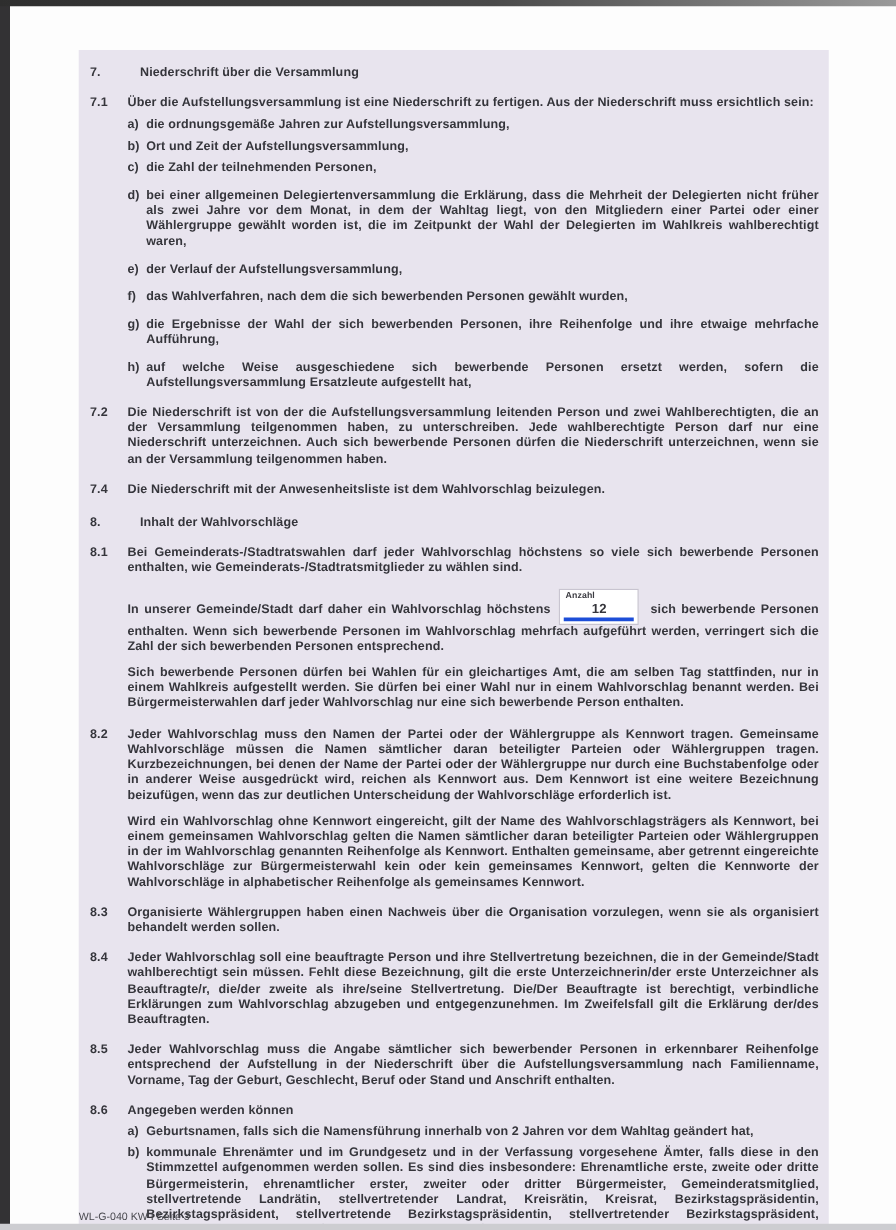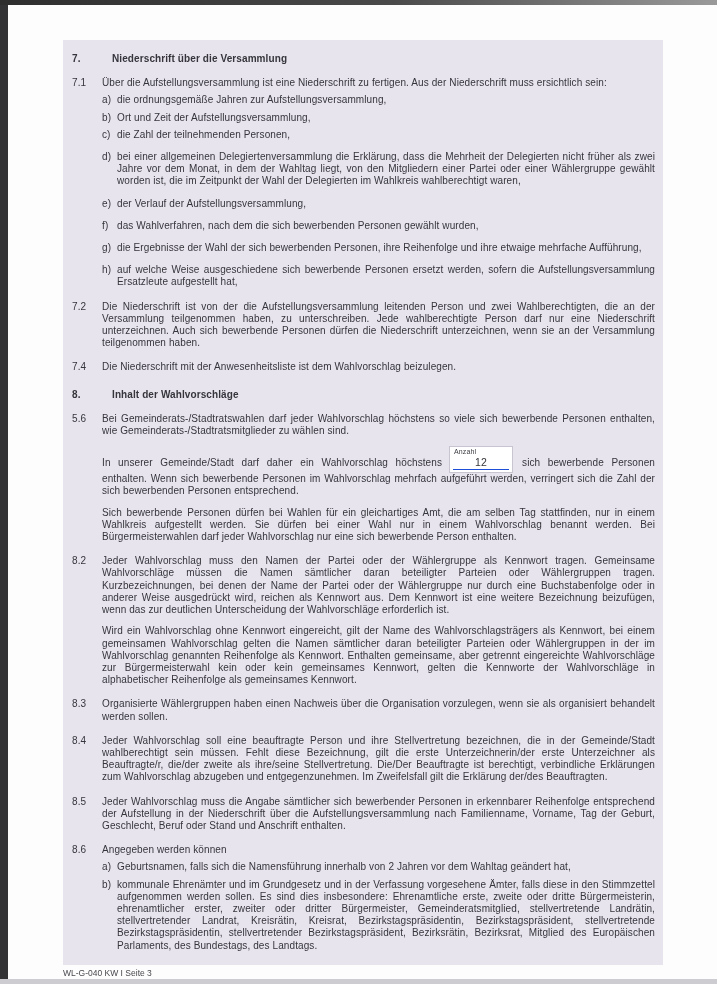--- a/index.html
+++ b/index.html
@@ -15,21 +15,21 @@
 
   .paper{position:absolute;left:8px;top:5px;width:709px;height:974px;background:#fdfdfd;}
 
   .content{
     position:absolute;left:55px;top:35px;          
     width:600px;min-height:925px;box-sizing:border-box;
     padding:13px 8px 10px 9px;
     font-size:10px;line-height:12.2px;letter-spacing:0.1px;
   }
 
-  .row{display:flex;align-items:flex-start;}
+  .row{display:flex;align-items:flex-start;font-weight:bold;}
   .row.heading{font-weight:bold;margin-top:15px;}
   .row.heading .num{width:40px;}
   .row.item{margin-top:12px;}
   .row:first-child{margin-top:0;}
   .num{flex:none;width:30px;}
   .body{flex:1;min-width:0;}
 
   .para{text-align:justify;margin-top:9px;}
   .para.first{margin-top:0;}
 
@@ -39,21 +39,21 @@
   .li .text{flex:1;text-align:justify;}
 
   .anzahl-box{
     display:inline-block;width:62px;margin:0 9px 0 7px;
     background:#ffffff;border:1px solid #c8c4d0;
     vertical-align:baseline;text-align:center;
   }
   .anzahl-label{display:block;text-align:left;font-size:7px;line-height:8px;
     padding:1px 0 0 4px;color:#3c3c42;}
   .anzahl-value{display:block;font-size:10.5px;line-height:13px;
-    margin:0 3px 2px 3px;border-bottom:1px solid #1d4ed8;}
+    margin:0 3px 2px 3px;border-bottom:3px solid #1d4ed8;}
 
   .footer{position:absolute;left:55px;top:963px;width:600px;text-align:left;
     font-size:8.5px;color:#48484e;}
 </style>
 </head>
 <body>
 
 <div class="scan-edge-top"></div>
 <div class="scan-edge-left"></div>
 <div class="scan-edge-bottom"></div>
@@ -112,21 +112,21 @@
         <span class="num">7.4</span>
         <div class="body">
           <div class="para first">Die Niederschrift mit der Anwesenheitsliste ist dem Wahlvorschlag beizulegen.</div>
         </div>
       </div>
       <div class="row heading">
         <span class="num">8.</span>
         <div class="body"><span class="htext">Inhalt der Wahlvorschläge</span></div>
       </div>
       <div class="row item">
-        <span class="num">5.6</span>
+        <span class="num">8.1</span>
         <div class="body">
           <div class="para first">Bei Gemeinderats-/Stadtratswahlen darf jeder Wahlvorschlag höchstens so viele sich bewerbende Personen enthalten, wie Gemeinderats-/Stadtratsmitglieder zu wählen sind.</div>
           <div class="para"><span>In unserer Gemeinde/Stadt darf daher ein Wahlvorschlag höchstens</span><span class="anzahl-box"><span class="anzahl-label">Anzahl</span><span class="anzahl-value">12</span></span><span>sich bewerbende Personen enthalten. Wenn sich bewerbende Personen im Wahlvorschlag mehrfach aufgeführt werden, verringert sich die Zahl der sich bewerbenden Personen entsprechend.</span></div>
           <div class="para">Sich bewerbende Personen dürfen bei Wahlen für ein gleichartiges Amt, die am selben Tag stattfinden, nur in einem Wahlkreis aufgestellt werden. Sie dürfen bei einer Wahl nur in einem Wahlvorschlag benannt werden. Bei Bürgermeisterwahlen darf jeder Wahlvorschlag nur eine sich bewerbende Person enthalten.</div>
         </div>
       </div>
       <div class="row item">
         <span class="num">8.2</span>
         <div class="body">
           <div class="para first">Jeder Wahlvorschlag muss den Namen der Partei oder der Wählergruppe als Kennwort tragen. Gemeinsame Wahlvorschläge müssen die Namen sämtlicher daran beteiligter Parteien oder Wählergruppen tragen. Kurzbezeichnungen, bei denen der Name der Partei oder der Wählergruppe nur durch eine Buchstabenfolge oder in anderer Weise ausgedrückt wird, reichen als Kennwort aus. Dem Kennwort ist eine weitere Bezeichnung beizufügen, wenn das zur deutlichen Unterscheidung der Wahlvorschläge erforderlich ist.</div>

